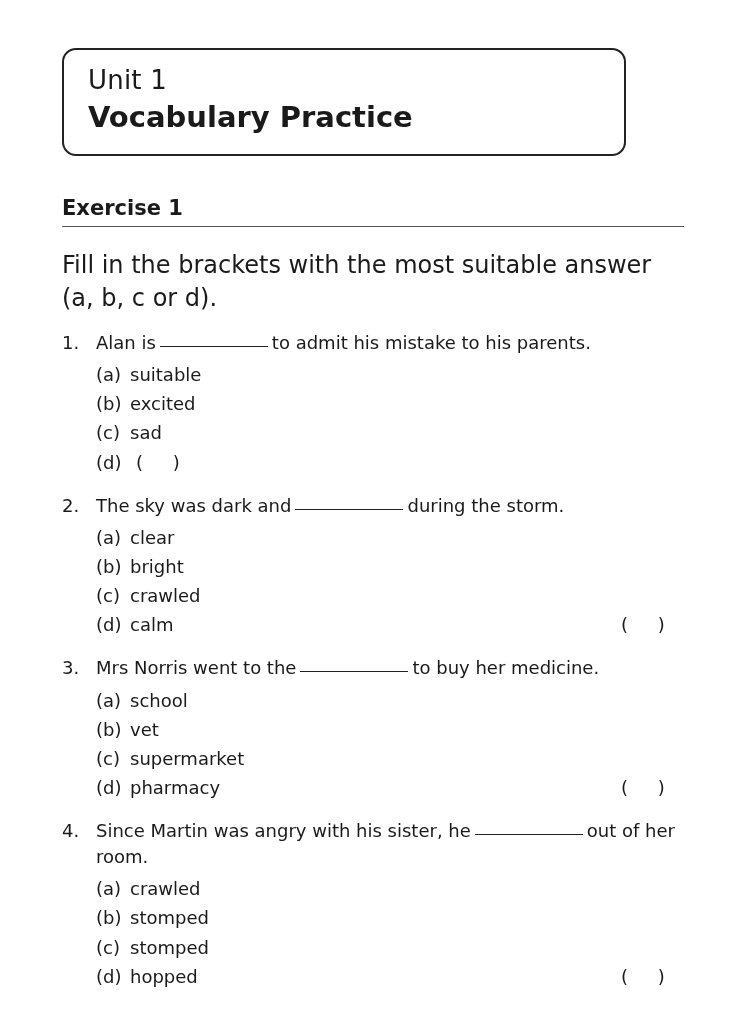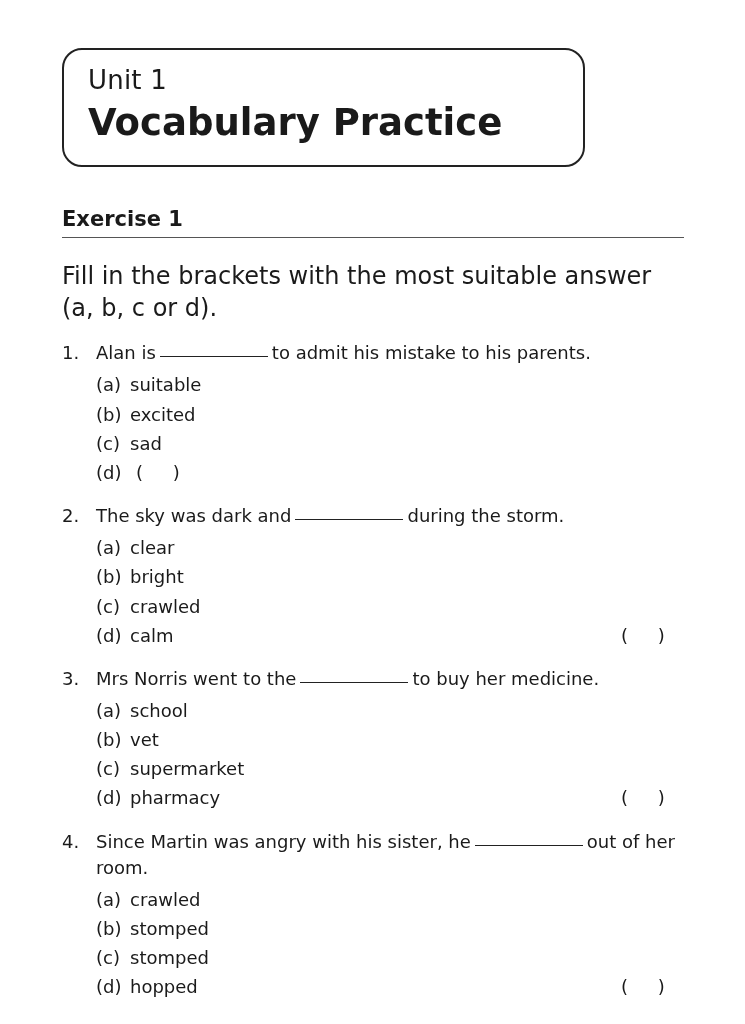--- a/index.html
+++ b/index.html
@@ -18,33 +18,33 @@
   .page {
     position: relative;
     width: 745px;
     height: 1024px;
     box-sizing: border-box;
     padding: 0 62px;
   }
   .title-box {
     margin-top: 48px;
     border: 2px solid #222;
-    border-radius: 20px;
+    border-radius: 14px;
     padding: 14px 24px 18px 24px;
     box-sizing: border-box;
-    width: 523px;
+    width: 564px;
   }
   .title-unit {
     font-size: 26px;
     font-weight: 400;
     line-height: 1.25;
     letter-spacing: 0.2px;
   }
   .title-main {
-    font-size: 37px;
+    font-size: 29px;
     font-weight: 700;
     line-height: 1.3;
     margin-top: 2px;
   }
   .exercise-heading {
     margin-top: 40px;
     font-size: 21px;
     font-weight: 700;
     padding-bottom: 6px;
     border-bottom: 1.5px solid #555;

